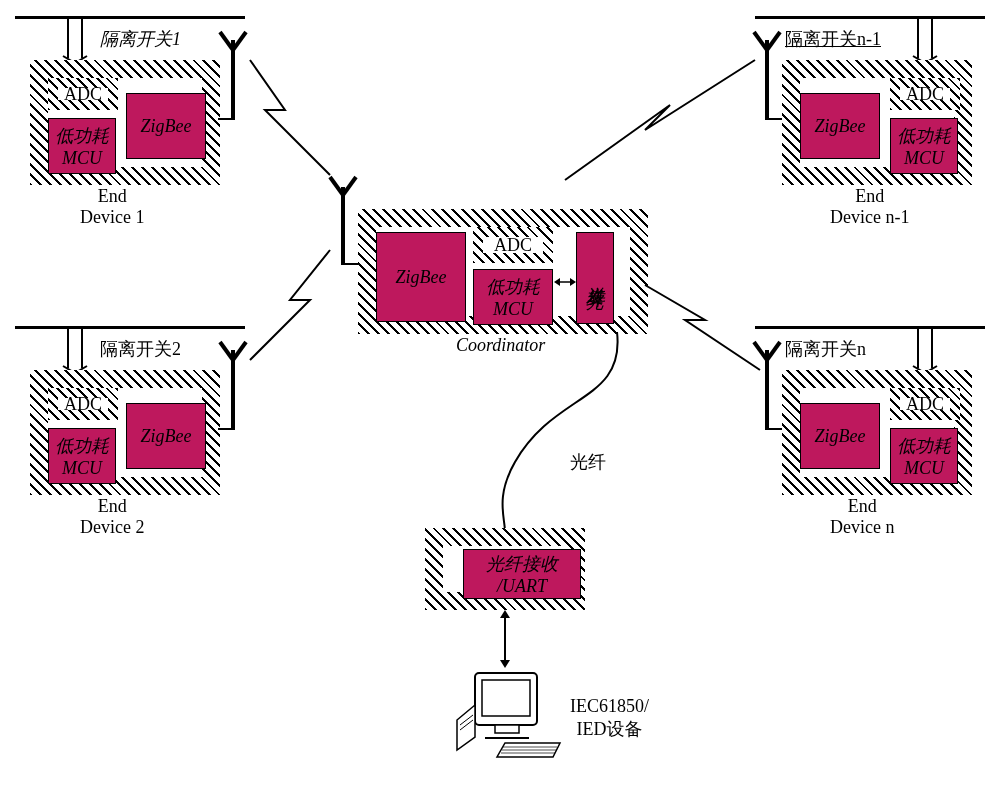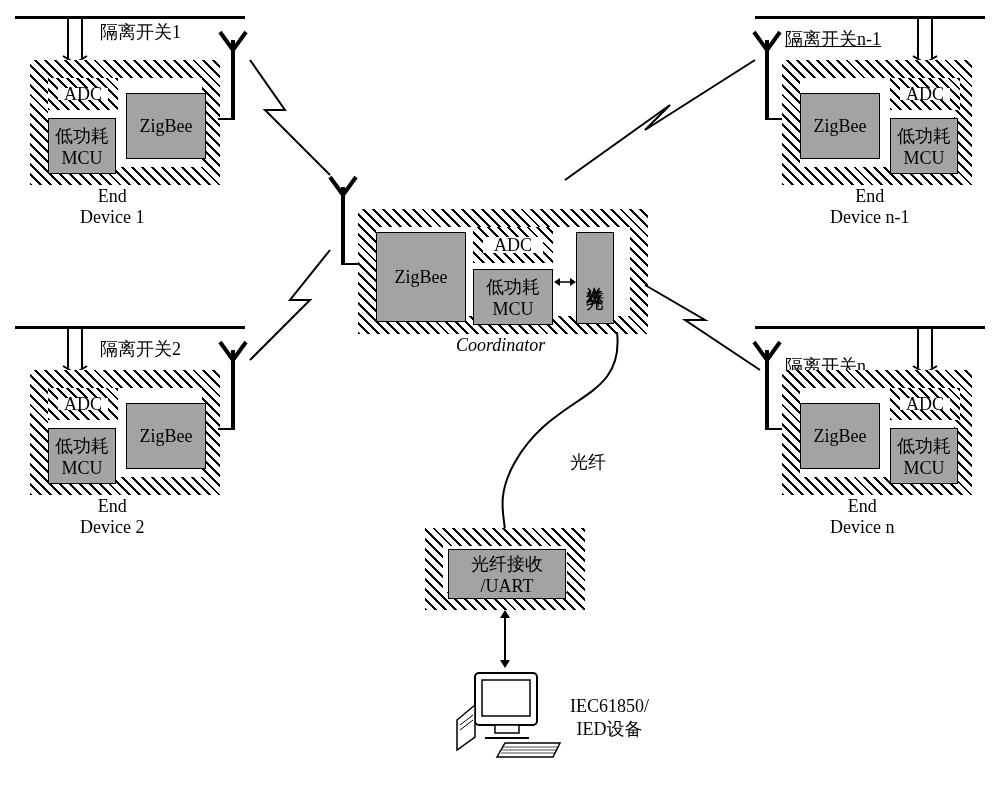--- a/index.html
+++ b/index.html
@@ -26,25 +26,26 @@
   background: #fff;
   padding: 5px;
   position: relative;
   height: 100%;
   box-sizing: border-box;
 }
 .block {
   border: 1.5px solid #000;
   text-align: center;
   position: absolute;
-  background: #a3a3a3;
+  background: #be185d;
   display: flex;
   align-items: center;
   justify-content: center;
   box-sizing: border-box;
+  font-style: italic;
 }
 .block-hatch {
   border: 10px solid transparent;
   background-image: repeating-linear-gradient(45deg, #000 0, #000 2px, #fff 2px, #fff 7px);
   background-origin: border-box;
   background-clip: border-box;
   position: absolute;
   box-sizing: border-box;
 }
 .block-hatch-inner {
@@ -79,21 +80,21 @@
 </style>
 </head>
 <body>
 
 <div class="busbar" style="left:15px;top:16px;width:230px;"></div>
 <div class="busbar" style="left:755px;top:16px;width:230px;"></div>
 
 <div class="busbar" style="left:15px;top:326px;width:230px;"></div>
 <div class="busbar" style="left:755px;top:326px;width:230px;"></div>
 
-<div class="label" style="left:100px;top:20px;">隔离开关1</div>
+<div class="label" style="left:100px;top:27px;font-style:italic;">隔离开关1</div>
 
 <svg style="position:absolute;left:60px;top:18px;width:30px;height:45px;">
   <line x1="8" y1="0" x2="8" y2="40" stroke="#000" stroke-width="2"></line>
   <line x1="22" y1="0" x2="22" y2="40" stroke="#000" stroke-width="2"></line>
   <polyline points="3,38 15,45 27,38" stroke="#000" stroke-width="2" fill="none"></polyline>
 </svg>
 <div class="node" style="left:30px;top:60px;width:190px;height:125px;">
   <div class="node-inner">
     <div class="block-hatch" style="left:0px;top:0px;width:70px;height:32px;">
       <div class="block-hatch-inner">ADC</div>
@@ -156,21 +157,21 @@
 </div>
 <div class="label" style="left:830px;top:186px;white-space:pre;text-align:center;">End
 Device n-1</div>
 <svg style="position:absolute;left:752px;top:30px;width:30px;height:90px;">
   <line x1="15" y1="90" x2="15" y2="10" stroke="#000" stroke-width="4"></line>
   <line x1="2" y1="2" x2="15" y2="20" stroke="#000" stroke-width="4"></line>
   <line x1="28" y1="2" x2="15" y2="20" stroke="#000" stroke-width="4"></line>
   <line x1="30" y1="90" x2="15" y2="90" stroke="#000" stroke-width="4"></line>
 </svg>
 
-<div class="label" style="left:785px;top:354px;">隔离开关n</div>
+<div class="label" style="left:785px;top:337px;">隔离开关n</div>
 <svg style="position:absolute;left:910px;top:328px;width:30px;height:45px;">
   <line x1="8" y1="0" x2="8" y2="40" stroke="#000" stroke-width="2"></line>
   <line x1="22" y1="0" x2="22" y2="40" stroke="#000" stroke-width="2"></line>
   <polyline points="3,38 15,45 27,38" stroke="#000" stroke-width="2" fill="none"></polyline>
 </svg>
 <div class="node" style="left:782px;top:370px;width:190px;height:125px;">
   <div class="node-inner">
     <div class="block-hatch" style="left:90px;top:0px;width:70px;height:32px;">
       <div class="block-hatch-inner">ADC</div>
     </div>
@@ -228,21 +229,21 @@
   <polyline points="5,5 65,40 45,40 120,90"></polyline>
 </svg>
 
 <svg style="position:absolute;left:495px;top:332px;width:130px;height:200px;">
   <path d="M 122,0 C 130,70 60,60 20,130 C 0,165 10,185 10,200" stroke="#000" stroke-width="2" fill="none"></path>
 </svg>
 <div class="label" style="left:570px;top:450px;">光纤</div>
 
 <div class="node" style="left:425px;top:528px;width:160px;height:82px;">
   <div class="node-inner">
-    <div class="block" style="left:5px;top:3px;width:118px;height:50px;white-space:pre;text-align:center;">光纤接收
+    <div class="block" style="left:20px;top:3px;width:118px;height:50px;white-space:pre;text-align:center;">光纤接收
 /UART</div>
   </div>
 </div>
 
 <svg style="position:absolute;left:495px;top:610px;width:20px;height:58px;">
   <line x1="10" y1="5" x2="10" y2="53" stroke="#000" stroke-width="2"></line>
   <polygon points="10,0 5,8 15,8" fill="#000"></polygon>
   <polygon points="10,58 5,50 15,50" fill="#000"></polygon>
 </svg>
 

